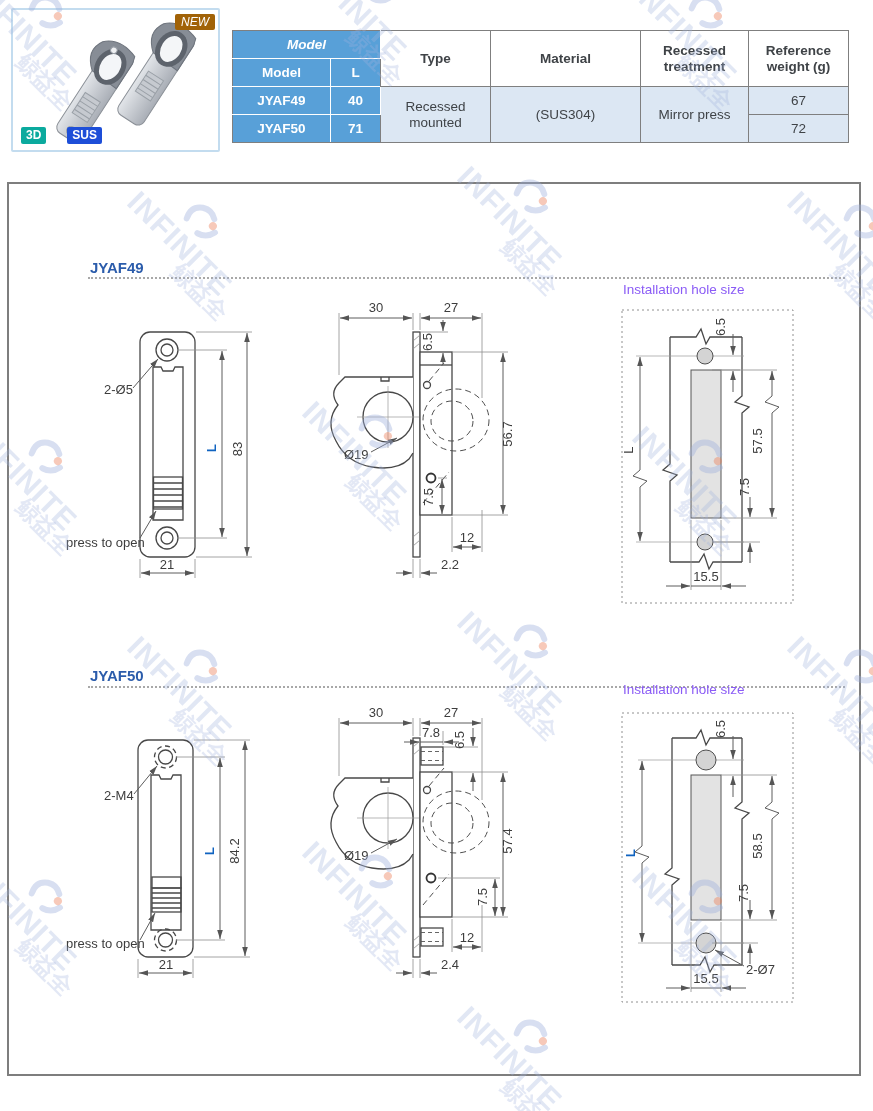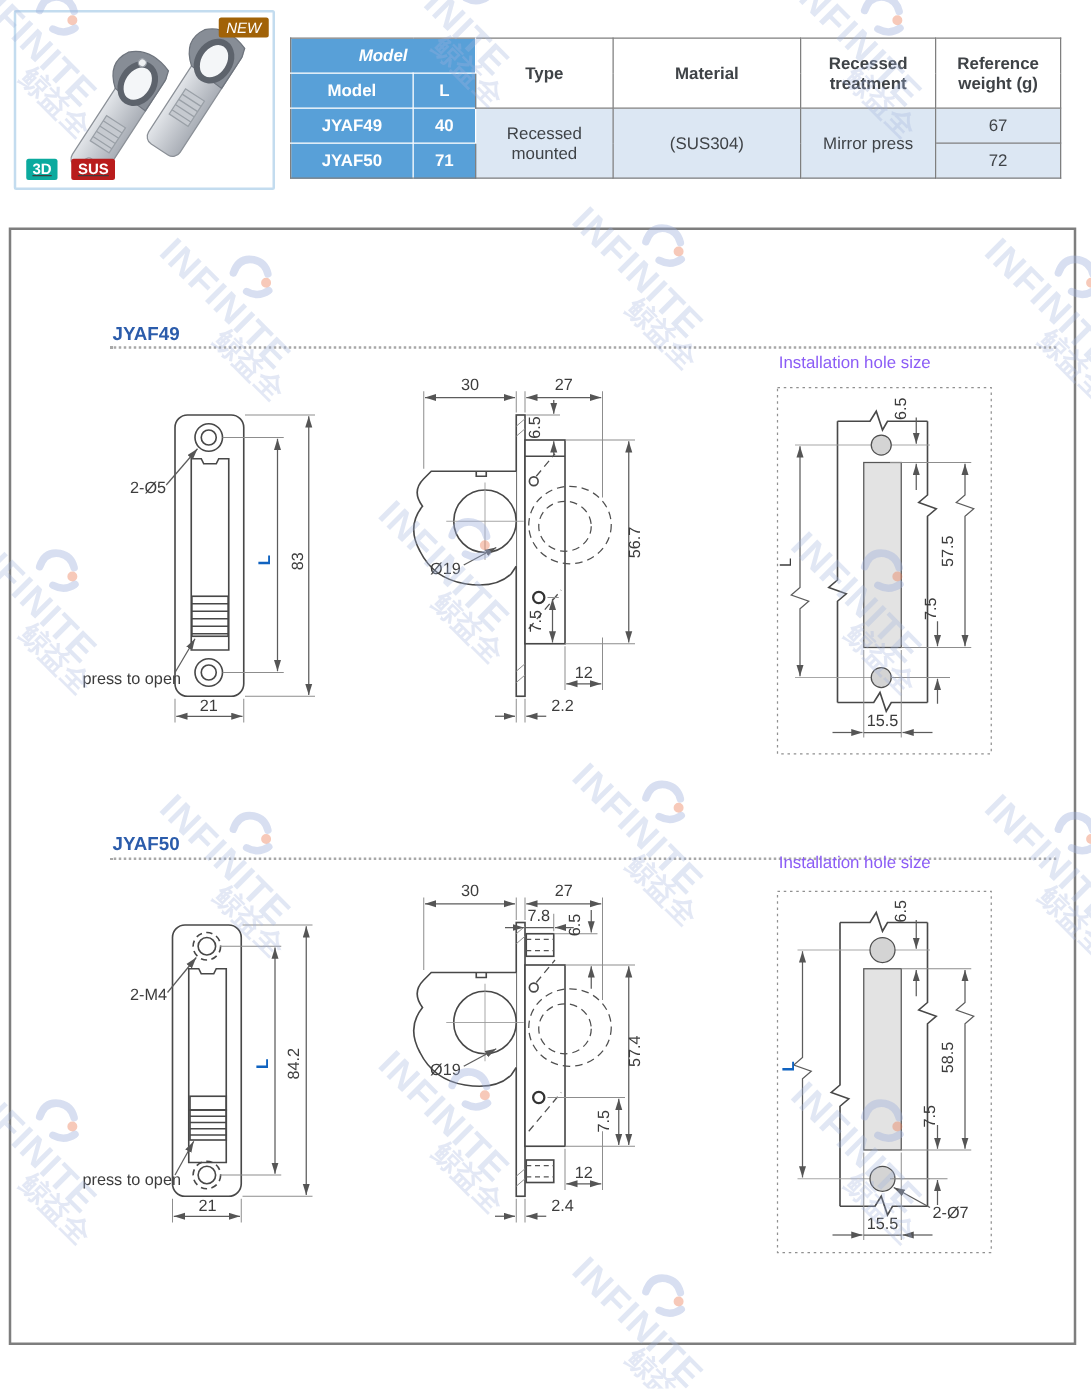--- a/index.html
+++ b/index.html
@@ -13,24 +13,24 @@
       transform:rotate(45deg);}
   .wm-latin{font-weight:bold;font-size:30px;letter-spacing:1px;color:rgba(163,180,221,0.32);}
   .wm-cjk{font-weight:bold;font-size:23px;color:rgba(163,180,221,0.30);transform:translate(48px,-12px);}
 
   
   .card{position:absolute;left:11px;top:8px;width:209px;height:144px;background:#fff;
         border:2px solid #c3dcef;border-radius:2px;z-index:1;box-sizing:border-box;}
   .photo{position:absolute;left:0;top:0;}
   .new-badge{position:absolute;right:3px;top:4px;background:#a16207;color:#fff;
              font-style:italic;font-weight:normal;font-size:12px;padding:1px 6px;border-radius:2px;}
-  .tags{position:absolute;left:8px;bottom:6px;display:flex;gap:11px;text-decoration:underline;}
+  .tags{position:absolute;left:8px;bottom:6px;display:flex;gap:21px;}
   .tag{color:#fff;font-weight:bold;font-size:12px;padding:2px 5px;border-radius:2px;line-height:13px;}
   .tag-3d{background:#0baa9e;}
-  .tag-sus{background:#b91c1c;}
+  .tag-sus{background:#1d4ed8;}
 
   
   table.spec{position:absolute;left:232px;top:30px;border-collapse:collapse;table-layout:fixed;
              z-index:1;}
   table.spec td{height:27px;text-align:center;vertical-align:middle;font-size:13.5px;padding:0 2px;
                 line-height:1.15;}
   td.hb{background:#58a0d8;color:#fff;font-weight:bold;border:1px solid #fff;}
   td.hw{background:#fff;color:#3f4347;font-weight:bold;border:1.5px solid #7f7f7f;}
   td.dz{background:#dce7f3;color:#3f4347;border:1.5px solid #7f7f7f;}
   td.gbt{border-top:1.5px solid #7f7f7f;font-style:italic;}

